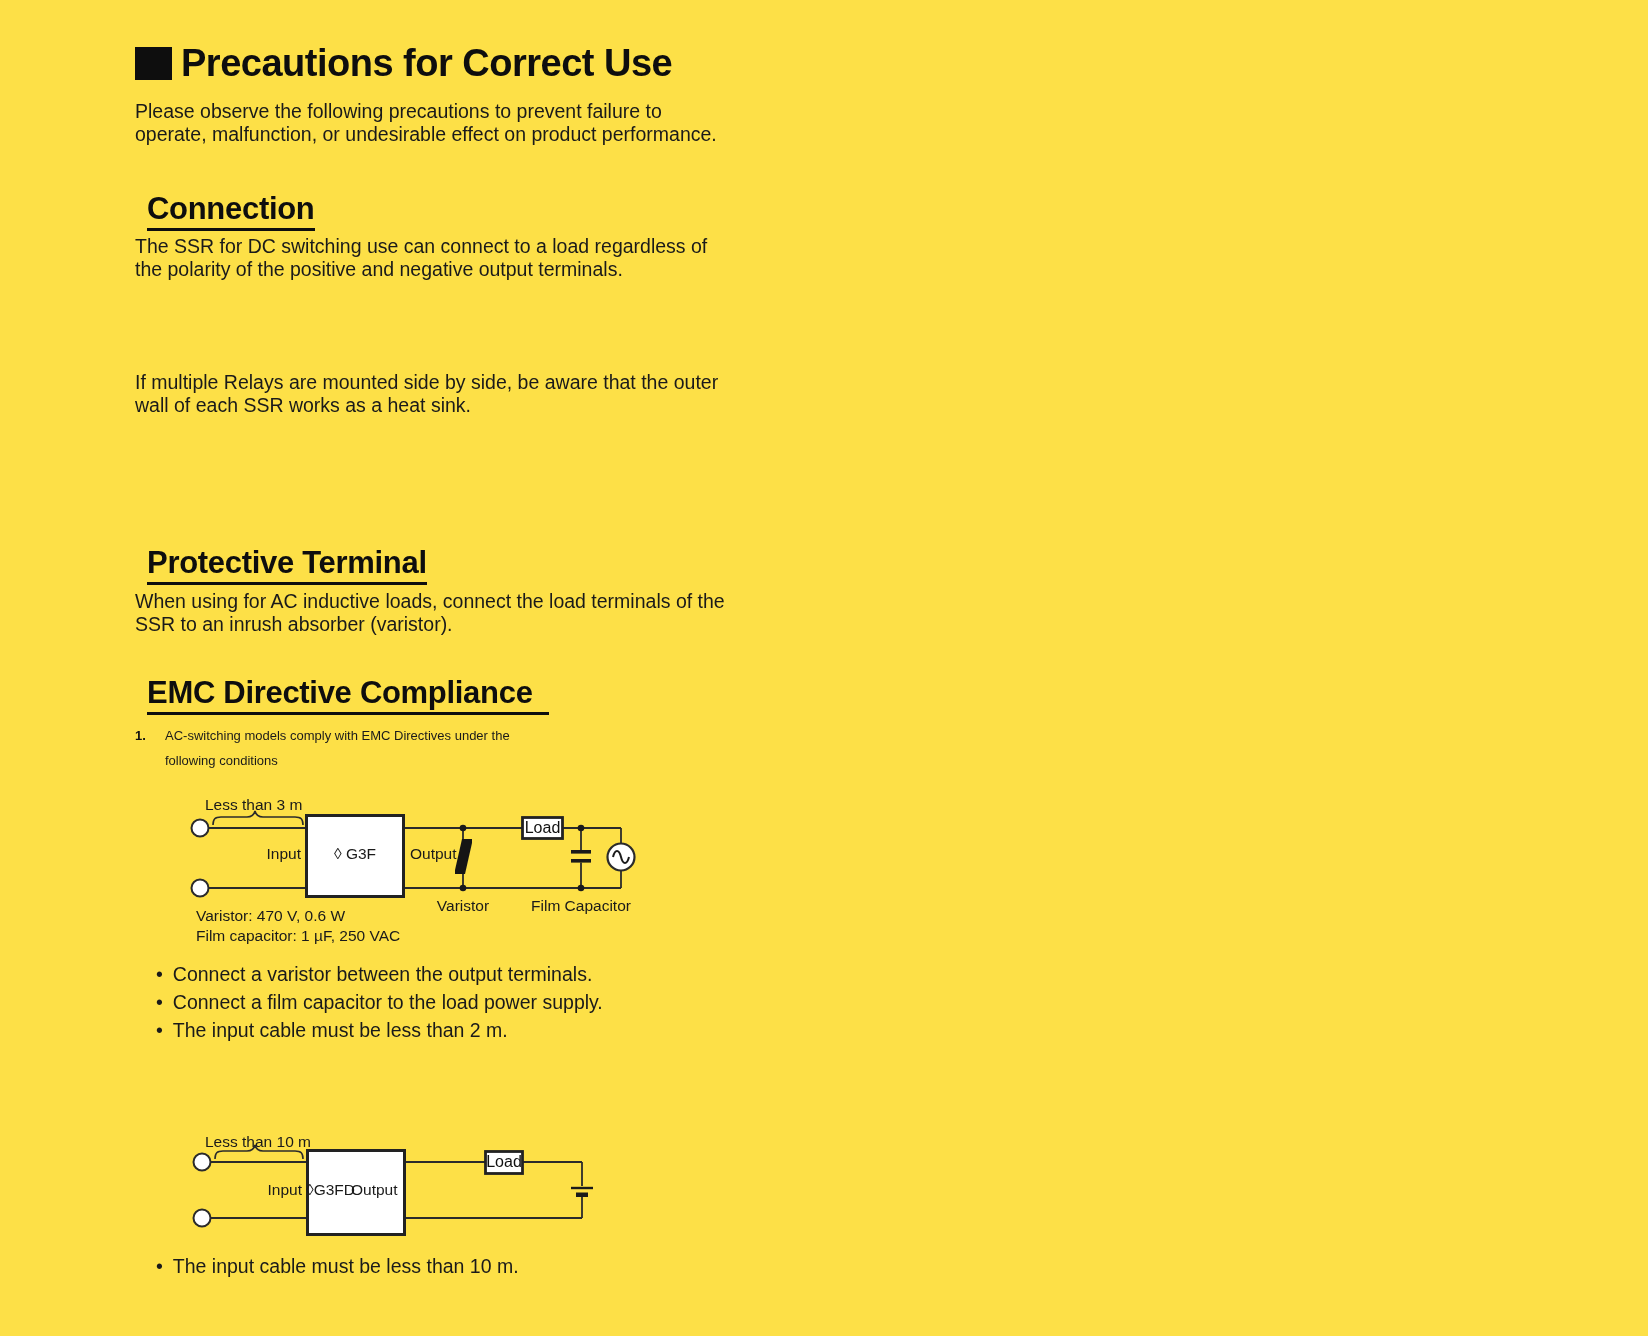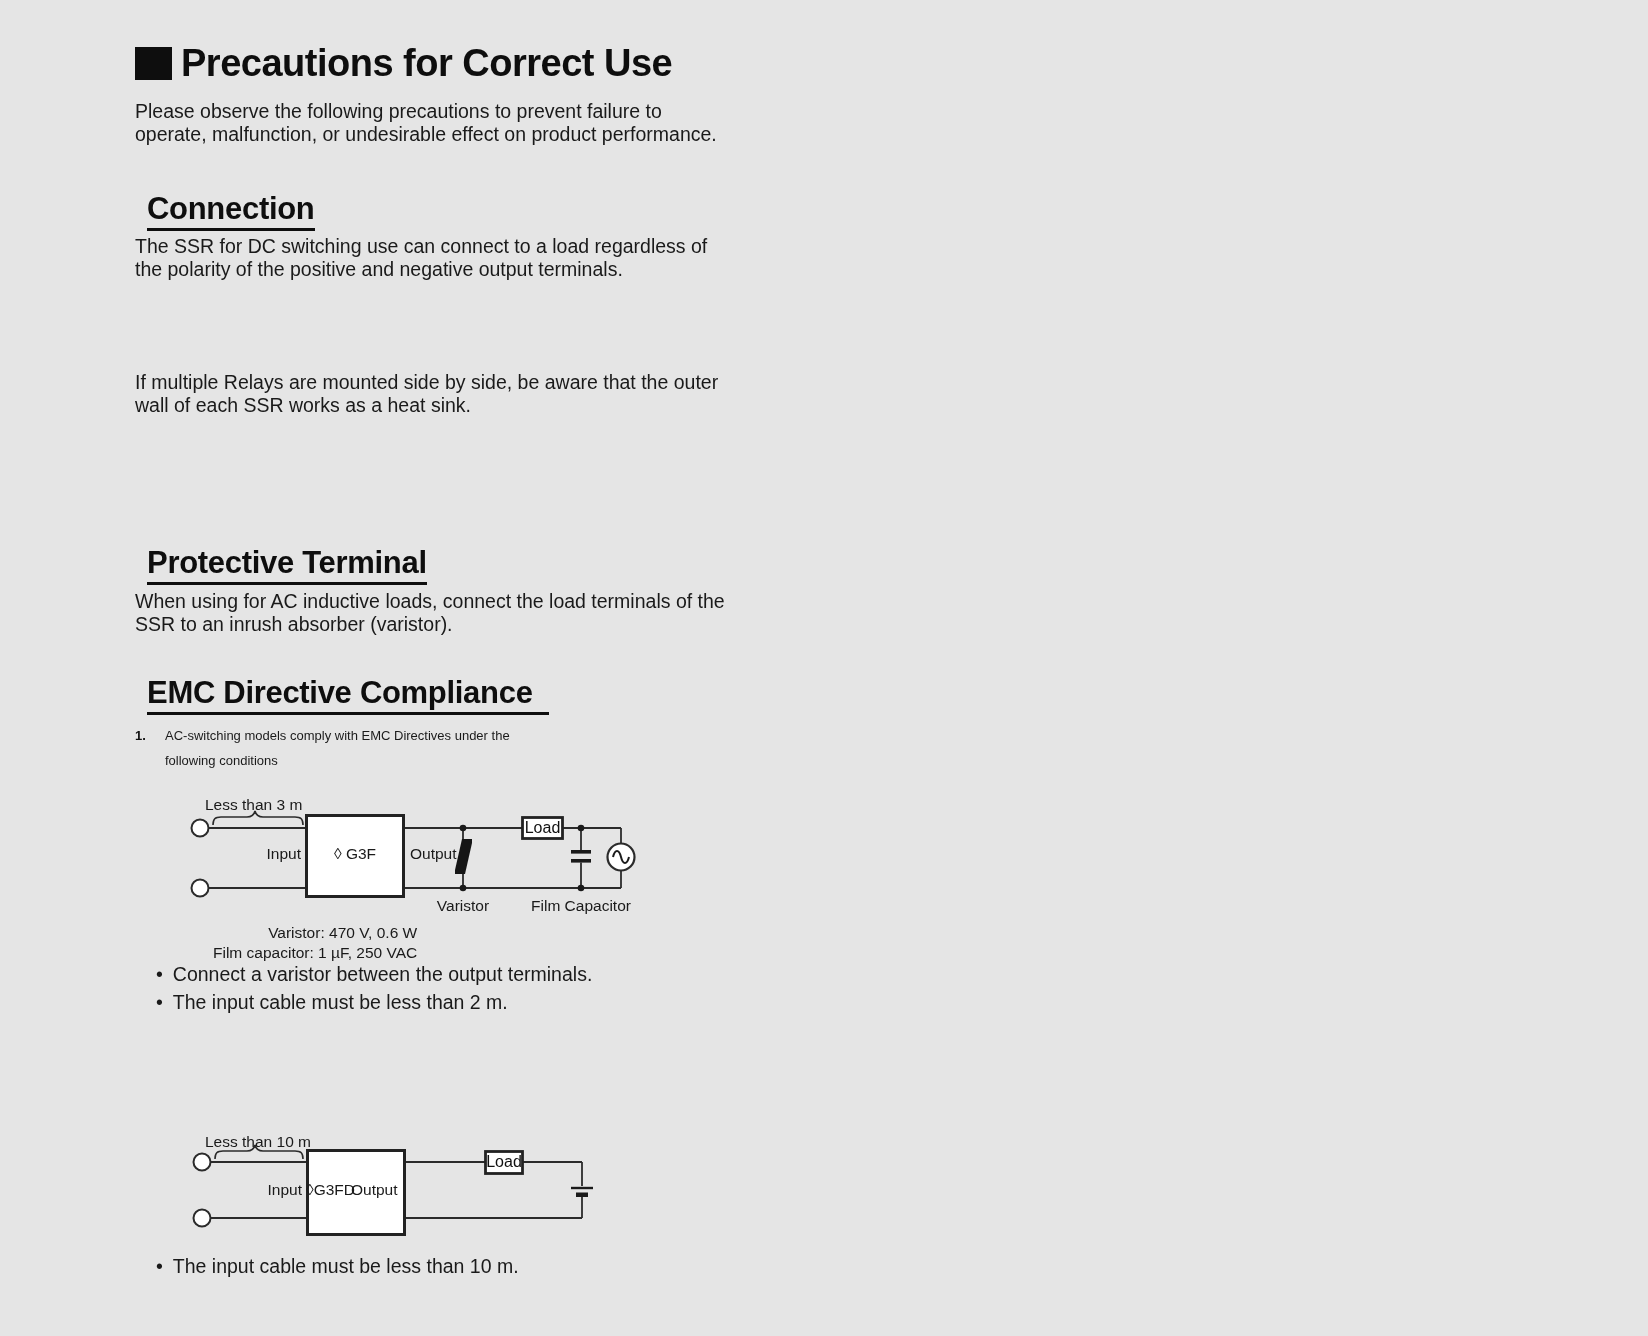--- a/index.html
+++ b/index.html
@@ -1,17 +1,17 @@
 <!DOCTYPE html>
 <html><head>
 <meta charset="utf-8">
 <style>
   html,body { margin:0; padding:0; background:#ffffff; }
   .page {
-    position:relative; width:1648px; height:1336px; background:#e5e5e5;
+    position:relative; width:1648px; height:1336px; background:#fde047;
     font-family:"Liberation Sans", sans-serif; color:#1a1a1a; overflow:hidden;
   }
   .title-row { position:absolute; left:135px; top:42px; display:flex; align-items:flex-start; }
   .sq { width:37px; height:33px; background:#0e0e0e; margin-right:9px; margin-top:5px; flex:0 0 auto; }
   h1 { margin:0; font-size:38px; line-height:42px; font-weight:bold; color:#0e0e0e; letter-spacing:-0.5px; }
   h2 {
     position:absolute; left:135px; margin:12px; font-size:31px; line-height:33px; font-weight:bold;
     color:#0e0e0e; border-bottom:3px solid #0e0e0e; padding-bottom:3px; letter-spacing:-0.3px;
     white-space:nowrap;
   }
@@ -19,21 +19,21 @@
   .para {
     position:absolute; left:135px; margin:0; width:700px;
     font-size:19.5px; line-height:22.5px; white-space:pre-line; color:#1a1a1a;
   }
   .li { position:absolute; left:135px; font-size:13px; line-height:25px; }
   .li .num { font-weight:bold; display:inline-block; width:30px; vertical-align:top; color:#111; }
   .li .li-text { display:inline-block; vertical-align:top; white-space:pre-line; }
   .bullets { position:absolute; left:156px; margin:0; padding:0; list-style:none; font-size:19.5px; }
   .bullets li { line-height:28px; white-space:nowrap; }
   .bullets li::before { content:"\2022"; margin-right:10px; }
-  .note { position:absolute; left:196px; top:906px; margin:17px; font-size:15.5px; line-height:19.5px; white-space:pre-line;text-align:right; }
+  .note { position:absolute; left:196px; top:906px; margin:0; font-size:15.5px; line-height:19.5px; white-space:pre-line; }
   .diagram { position:absolute; }
   .diagram svg { display:block; position:absolute; left:0; top:0; }
   .dlabel { position:absolute; font-size:15.5px; line-height:17px; white-space:nowrap; color:#1a1a1a; }
   .boxlabel { position:absolute; font-size:16px; text-align:center; color:#111; }
 </style>
 </head>
 <body>
 
 <div class="page">
 
@@ -105,20 +105,21 @@
     <div class="boxlabel" style="left:337px; top:27px; width:41px; height:21px; line-height:21px">Load</div>
     <div class="dlabel" style="left:236px; top:107px; width:84px; text-align:center">Varistor</div>
     <div class="dlabel" style="left:338px; top:107px; width:116px; text-align:center">Film Capacitor</div>
   </div>
 
   <p class="note">Varistor: 470 V, 0.6 W
 Film capacitor: 1 µF, 250 VAC</p>
 
   <ul class="bullets" style="top:960px">
     <li>Connect a varistor between the output terminals.</li>
+    <li>Connect a film capacitor to the load power supply.</li>
     <li>The input cable must be less than 2 m.</li>
   </ul>
 
 
   <div class="diagram" style="left:185px; top:1130px; width:430px; height:112px">
     <svg width="430" height="112" viewBox="0 0 430 112">
       <g stroke="#2b2b2b" stroke-width="1.8" fill="none">
         <line x1="25.5" y1="32" x2="122" y2="32"></line>
         <line x1="25.5" y1="88" x2="122" y2="88"></line>
         <line x1="220" y1="32" x2="300" y2="32"></line>

